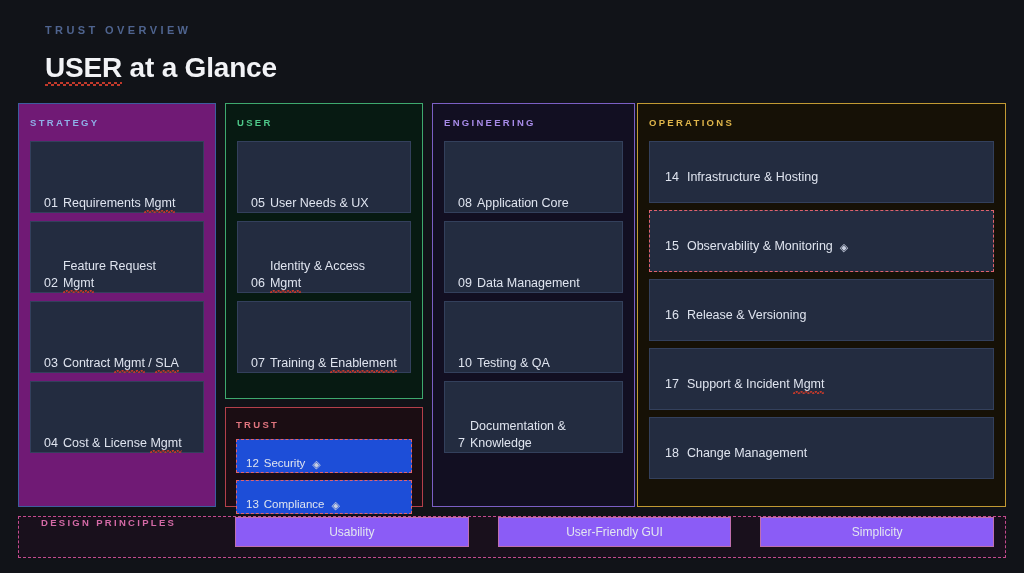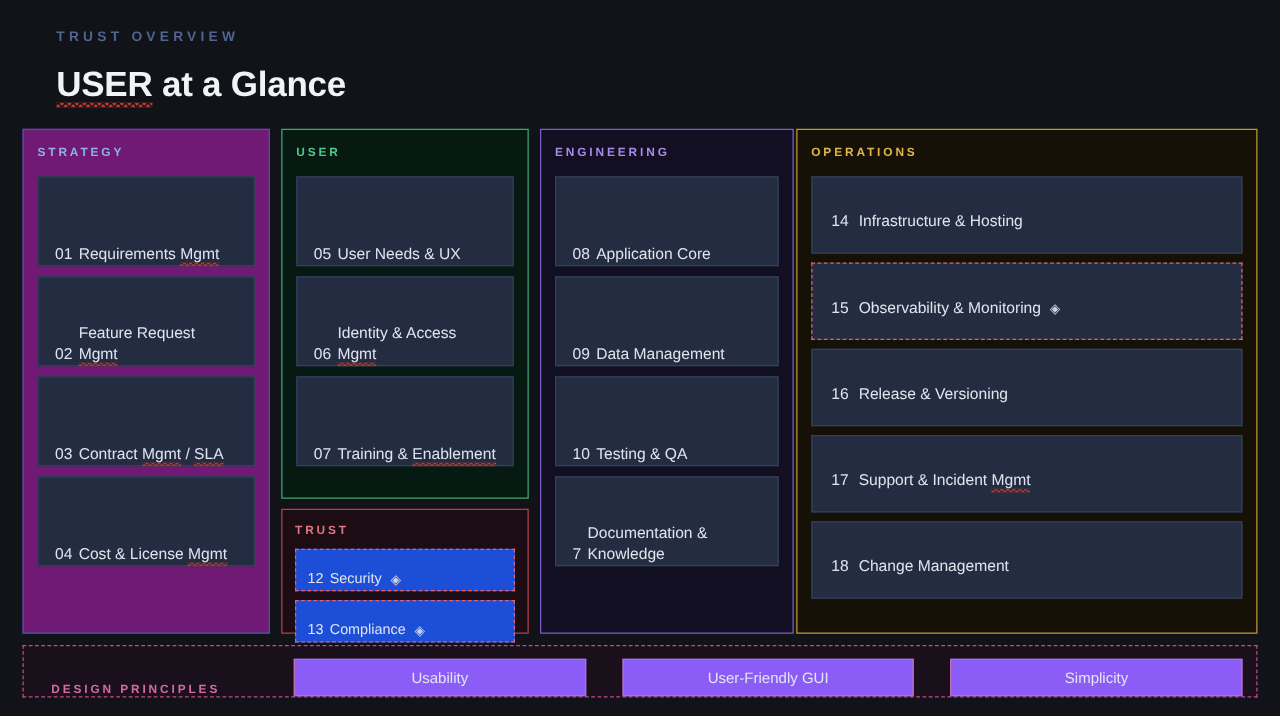--- a/index.html
+++ b/index.html
@@ -77,21 +77,21 @@
     height: 34px; margin-bottom: 7px; padding: 0 9px;
     border: 1.6px dashed #e0636e; background: #1d4ed8; font-size: 11.5px;
   }
   .card.flag { border: 1.6px dashed #e0636e; }
   .gem { color: #c8cfe0; font-size: 11px; margin-left: 7px; letter-spacing: 0; }
 
   
   .principles {
     position: absolute; left: 18px; top: 516px; width: 988px; height: 42px;
     border: 1.6px dashed #c44a8e; background: #19101c;
-    display: flex; align-items: flex-end; padding: 0 11px;
+    display: flex; align-items: flex-start; padding: 0 11px;
   }
   .pr-label {
     font-size: 9.5px; font-weight: 700; letter-spacing: 2.3px;
     color: #d46aa6; width: 205px; flex: none; padding-left: 11px;
   }
   .chips { display: flex; gap: 29px; flex: 1; }
   .chip {
     flex: 1; height: 30px; border: 1.4px solid #bf6fae; background: #8b5cf6;
     display: flex; align-items: center; justify-content: center;
     font-size: 12px; color: #e2e6f0;

